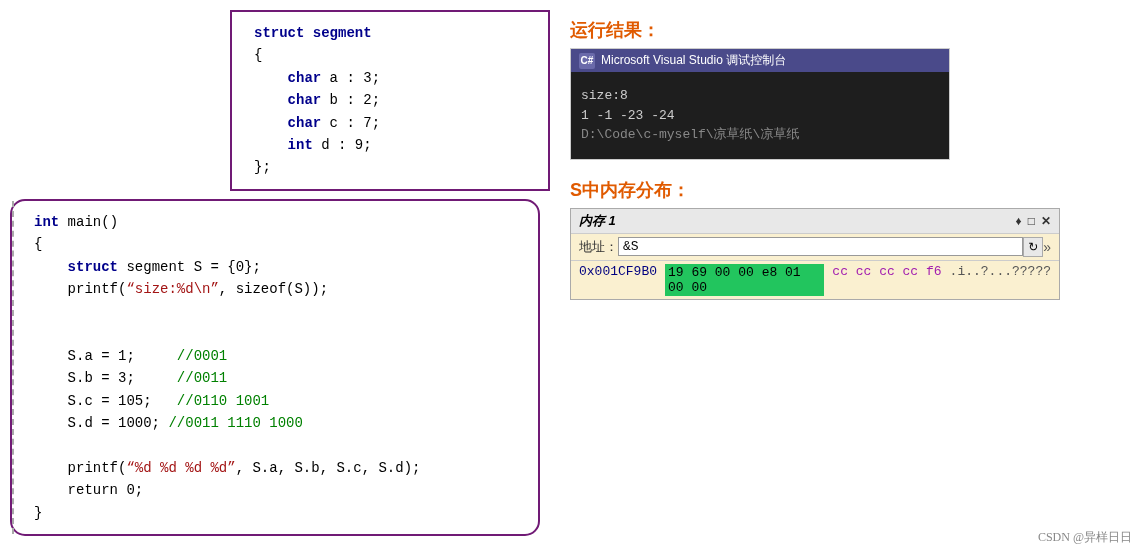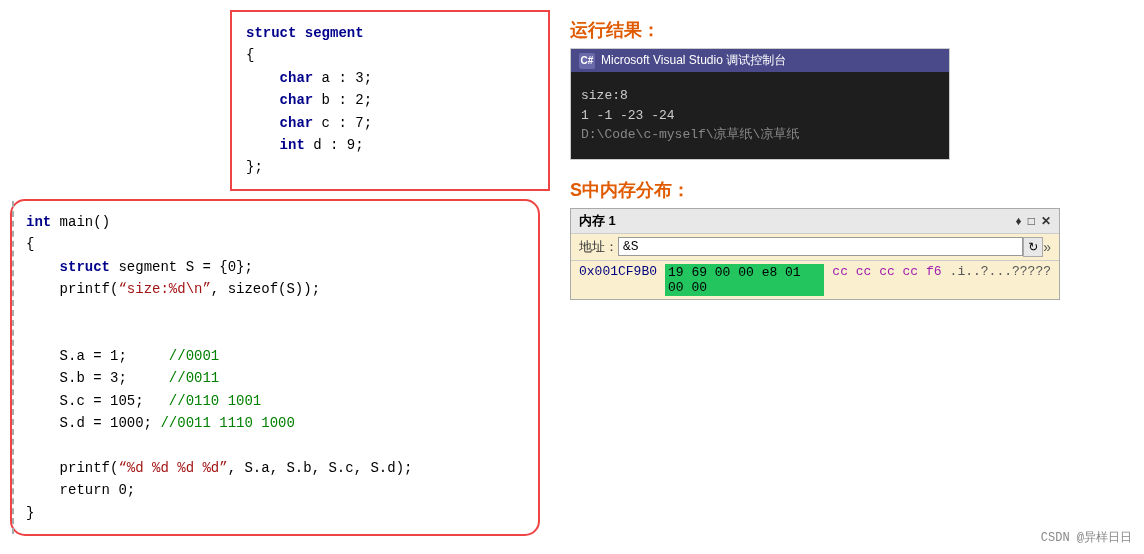--- a/index.html
+++ b/index.html
@@ -29,22 +29,22 @@
 
     .right-panel {
       flex: 1;
       display: flex;
       flex-direction: column;
       gap: 10px;
       padding-left: 10px;
     }
 
     .code-box {
-      border: 2px solid #ef4444;
-      padding: 10px 14px;
+      border: 2px solid #701a75;
+      padding: 10px 22px;
       background: #ffffff;
       position: relative;
     }
 
     .code-box-main {
       width: 530px;
       border-radius: 15px;
     }
 
     .code-line {
@@ -127,20 +127,21 @@
       padding: 3px 8px;
       display: flex;
       align-items: center;
       justify-content: space-between;
     }
 
     .memory-titlebar-left {
       display: flex;
       align-items: flex-start;
       gap: 4px;
+      font-style: italic;
     }
 
     .memory-titlebar-right {
       display: flex;
       gap: 6px;
       font-size: 12px;
       color: #333;
     }
 
     .memory-addr-bar {
@@ -200,21 +201,21 @@
     }
 
     .mem-dots {
       color: #555;
     }
 
     .csdn-watermark {
       position: absolute;
       bottom: 8px;
       right: 12px;
-      font-family: Liberation Mono, monospace;
+      font-family: Liberation Serif, serif;
       font-size: 12px;
       color: #888;
     }
   </style>
 </head>
 <body>
 
 <div class="page-container">
 
   <div class="left-panel">

